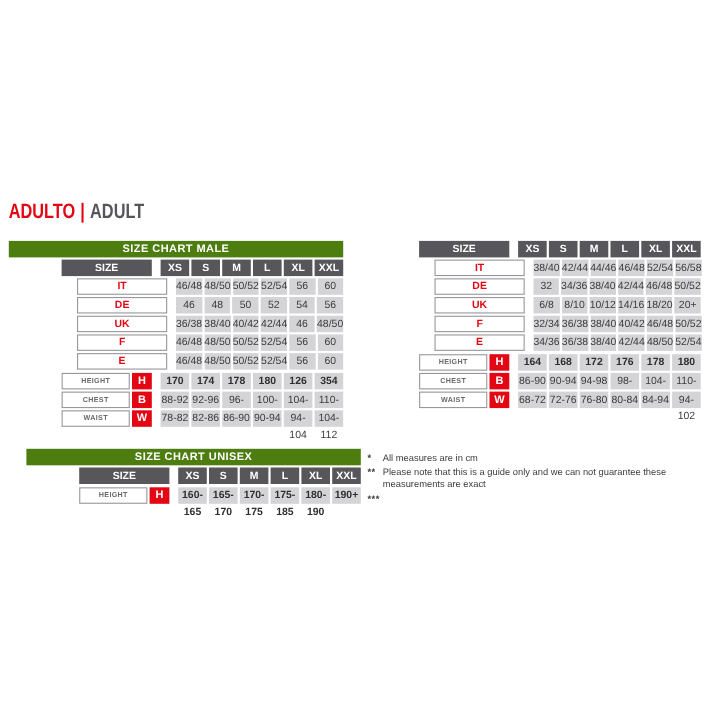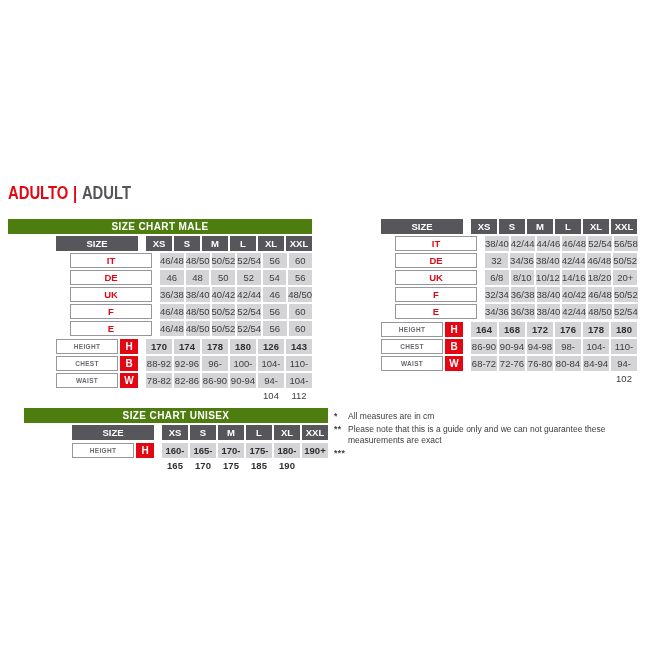--- a/index.html
+++ b/index.html
@@ -128,21 +128,21 @@
           <div class="measure-label">
             <div class="measure-text">HEIGHT</div>
             <div class="measure-letter">H</div>
           </div>
           <div class="col-spacer"></div>
           <div class="cell data-cell bold">170</div>
           <div class="cell data-cell bold">174</div>
           <div class="cell data-cell bold">178</div>
           <div class="cell data-cell bold">180</div>
           <div class="cell data-cell bold">126</div>
-          <div class="cell data-cell bold">143</div>
+          <div class="cell data-cell bold">354</div>
         </div>
         <div class="t-row">
           <div class="measure-label">
             <div class="measure-text">CHEST</div>
             <div class="measure-letter">B</div>
           </div>
           <div class="col-spacer"></div>
           <div class="cell data-cell">88-92</div>
           <div class="cell data-cell">92-96</div>
           <div class="cell data-cell">96-100</div>

